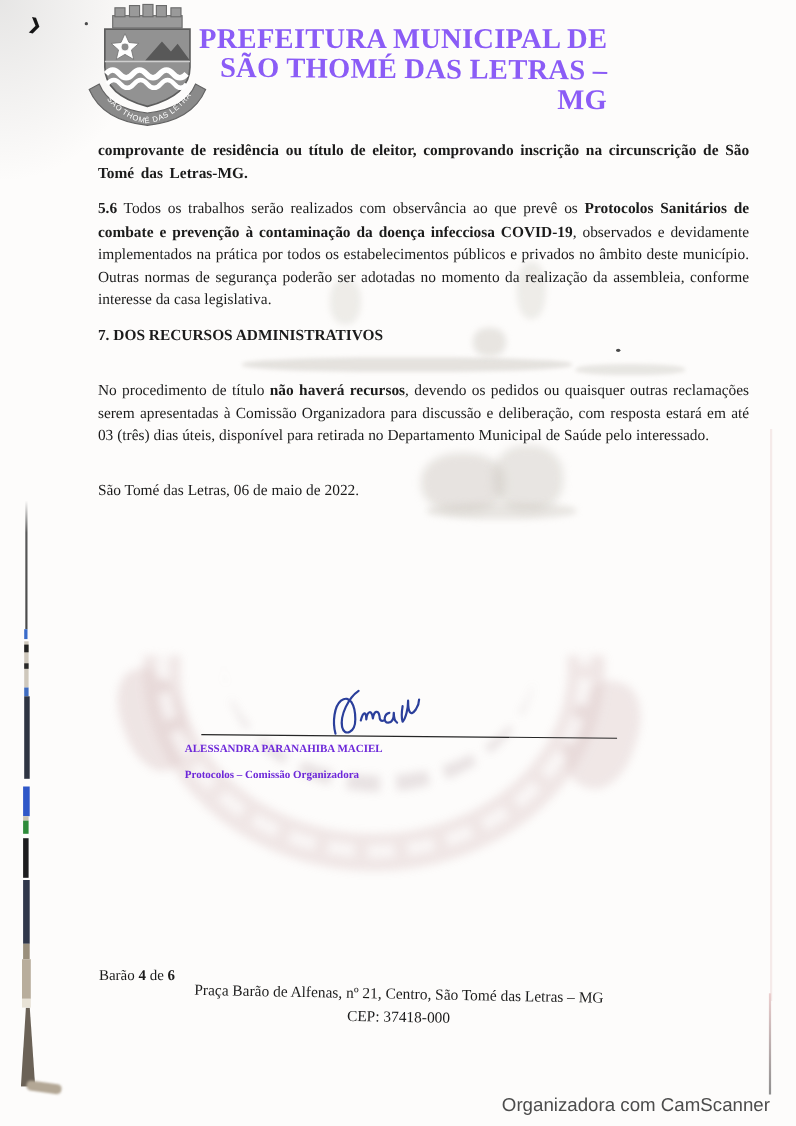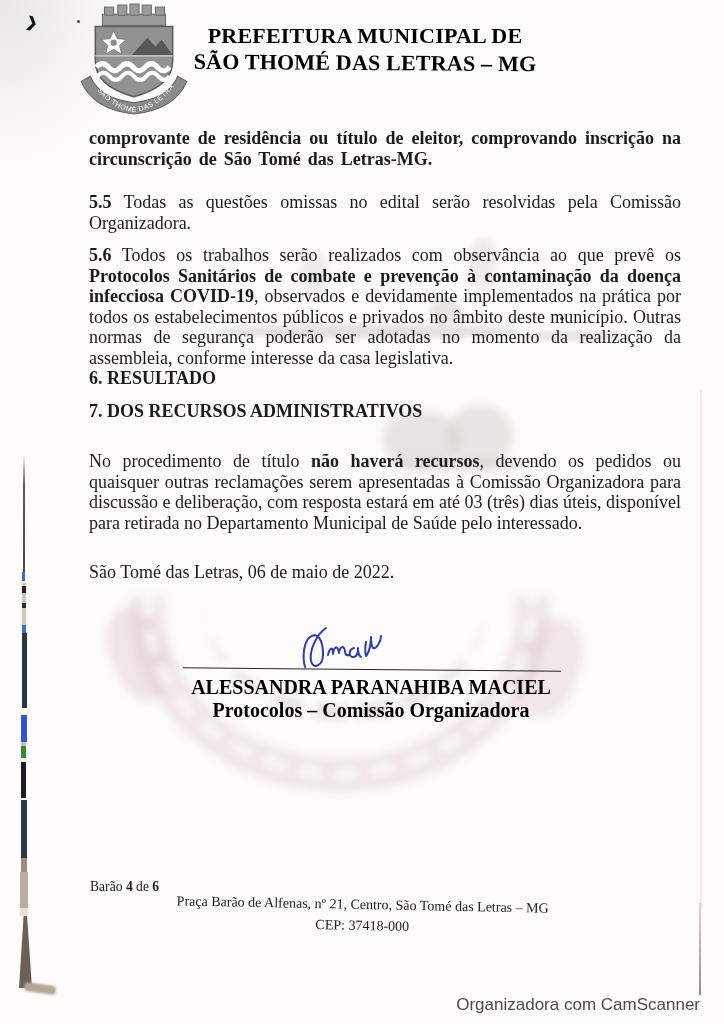--- a/index.html
+++ b/index.html
@@ -15,50 +15,50 @@
   }
   .stray-mark {
     position:absolute; left:26px; top:14px; font-size:14px; font-weight:bold;
     transform:rotate(12deg); color:#151515;
   }
   .stray-dot { position:absolute; background:#4a4a4a; border-radius:50%; }
 
   
   .crest { position:absolute; left:72px; top:2px; width:124px; height:114px; }
   .title-block {
-    position:absolute; left:178px; top:22px; width:374px; text-align:center;
-    font-weight:bold; font-size:22px; line-height:27px; color:#000000; letter-spacing:0.2px;
+    position:absolute; left:178px; top:22px; width:374px; text-align:right;
+    font-weight:bold; font-size:26px; line-height:27px; color:#8b5cf6; letter-spacing:0.2px;
   }
   .title-line2 { display:block; transform:rotate(0.4deg); }
 
   
   .content {
     position:absolute; left:89px; top:128px; width:592px; z-index:3;
     font-size:13.8px; line-height:20.5px; text-align:justify; color:#1b1b1b;
   }
-  .content p, .content h3 { font-size:18px; }
+  .content p, .content h3 { font-size:14px; }
   .p-intro { font-weight:bold; word-spacing:2.5px; }
   .p-55 { margin-top:23px; }
   .p-56 { margin-top:12px; }
   .h-sec { margin-top:0; font-weight:bold; }
   .h-sec.h7 { margin-top:12px; }
   .p-61 { margin-top:15px; }
   .p-rec { margin-top:30px; }
   .p-date { margin-top:29px; text-align:left; }
   .num { font-weight:bold; }
 
   
   .sig-script { position:absolute; left:292px; top:622px; width:96px; height:52px; z-index:3; }
   .sig-line {
     position:absolute; left:183px; top:669px; width:378px; height:0;
     border-top:1.6px solid #262626; transform:rotate(0.5deg); z-index:3;
   }
   .sig-name, .sig-role {
-    position:absolute; left:168px; width:406px; text-align:center;
-    font-weight:bold; font-size:20px; color:#000000; z-index:3;
+    position:absolute; left:168px; width:406px; text-align:left;
+    font-weight:bold; font-size:10px; color:#6d28d9; z-index:3;
   }
   .sig-name { top:676px; }
   .sig-role { top:699px; }
 
   
   .wm { position:absolute; left:105px; top:596px; width:480px; height:218px;
         overflow:hidden; filter:blur(4px); opacity:0.6; z-index:1; }
   .wm-ring { position:absolute; left:25px; top:-172px; width:420px; height:368px;
         border-radius:50%; border:34px solid rgba(205,173,173,0.45); border-top-color:transparent; }
   .wm-ring-dash { position:absolute; left:37px; top:-160px; width:396px; height:344px;
@@ -158,25 +158,23 @@
   <div class="smudge sm3"></div>
   <div class="smudge sm4"></div>
   <div class="smudge sm5"></div>
   <div class="smudge sm6"></div>
   <div class="smudge sm7"></div>
   <div class="smudge sm8"></div>
 
   <div class="content">
     <p class="p-intro">comprovante de residência ou título de eleitor, comprovando inscrição na circunscrição de São Tomé das Letras-MG.</p>
 
-    <p class="p-55"><span class="num">5.5</span> <span>Todas as questões omissas no edital serão resolvidas pela Comissão Organizadora.</span></p>
 
     <p class="p-56"><span class="num">5.6</span> <span>Todos os trabalhos serão realizados com observância ao que prevê os</span> <b>Protocolos Sanitários de combate e prevenção à contaminação da doença infecciosa COVID-19</b><span>, observados e devidamente implementados na prática por todos os estabelecimentos públicos e privados no âmbito deste município. Outras normas de segurança poderão ser adotadas no momento da realização da assembleia, conforme interesse da casa legislativa.</span></p>
 
-    <h3 class="h-sec h6">6. RESULTADO</h3>
 
 
     <h3 class="h-sec h7">7. DOS RECURSOS ADMINISTRATIVOS</h3>
 
     <p class="p-rec"><span>No procedimento de título</span> <b>não haverá recursos</b><span>, devendo os pedidos ou quaisquer outras reclamações serem apresentadas à Comissão Organizadora para discussão e deliberação, com resposta estará em até 03 (três) dias úteis, disponível para retirada no Departamento Municipal de Saúde pelo interessado.</span></p>
 
     <p class="p-date">São Tomé das Letras, 06 de maio de 2022.</p>
   </div>
 
   <div class="sig-script">

